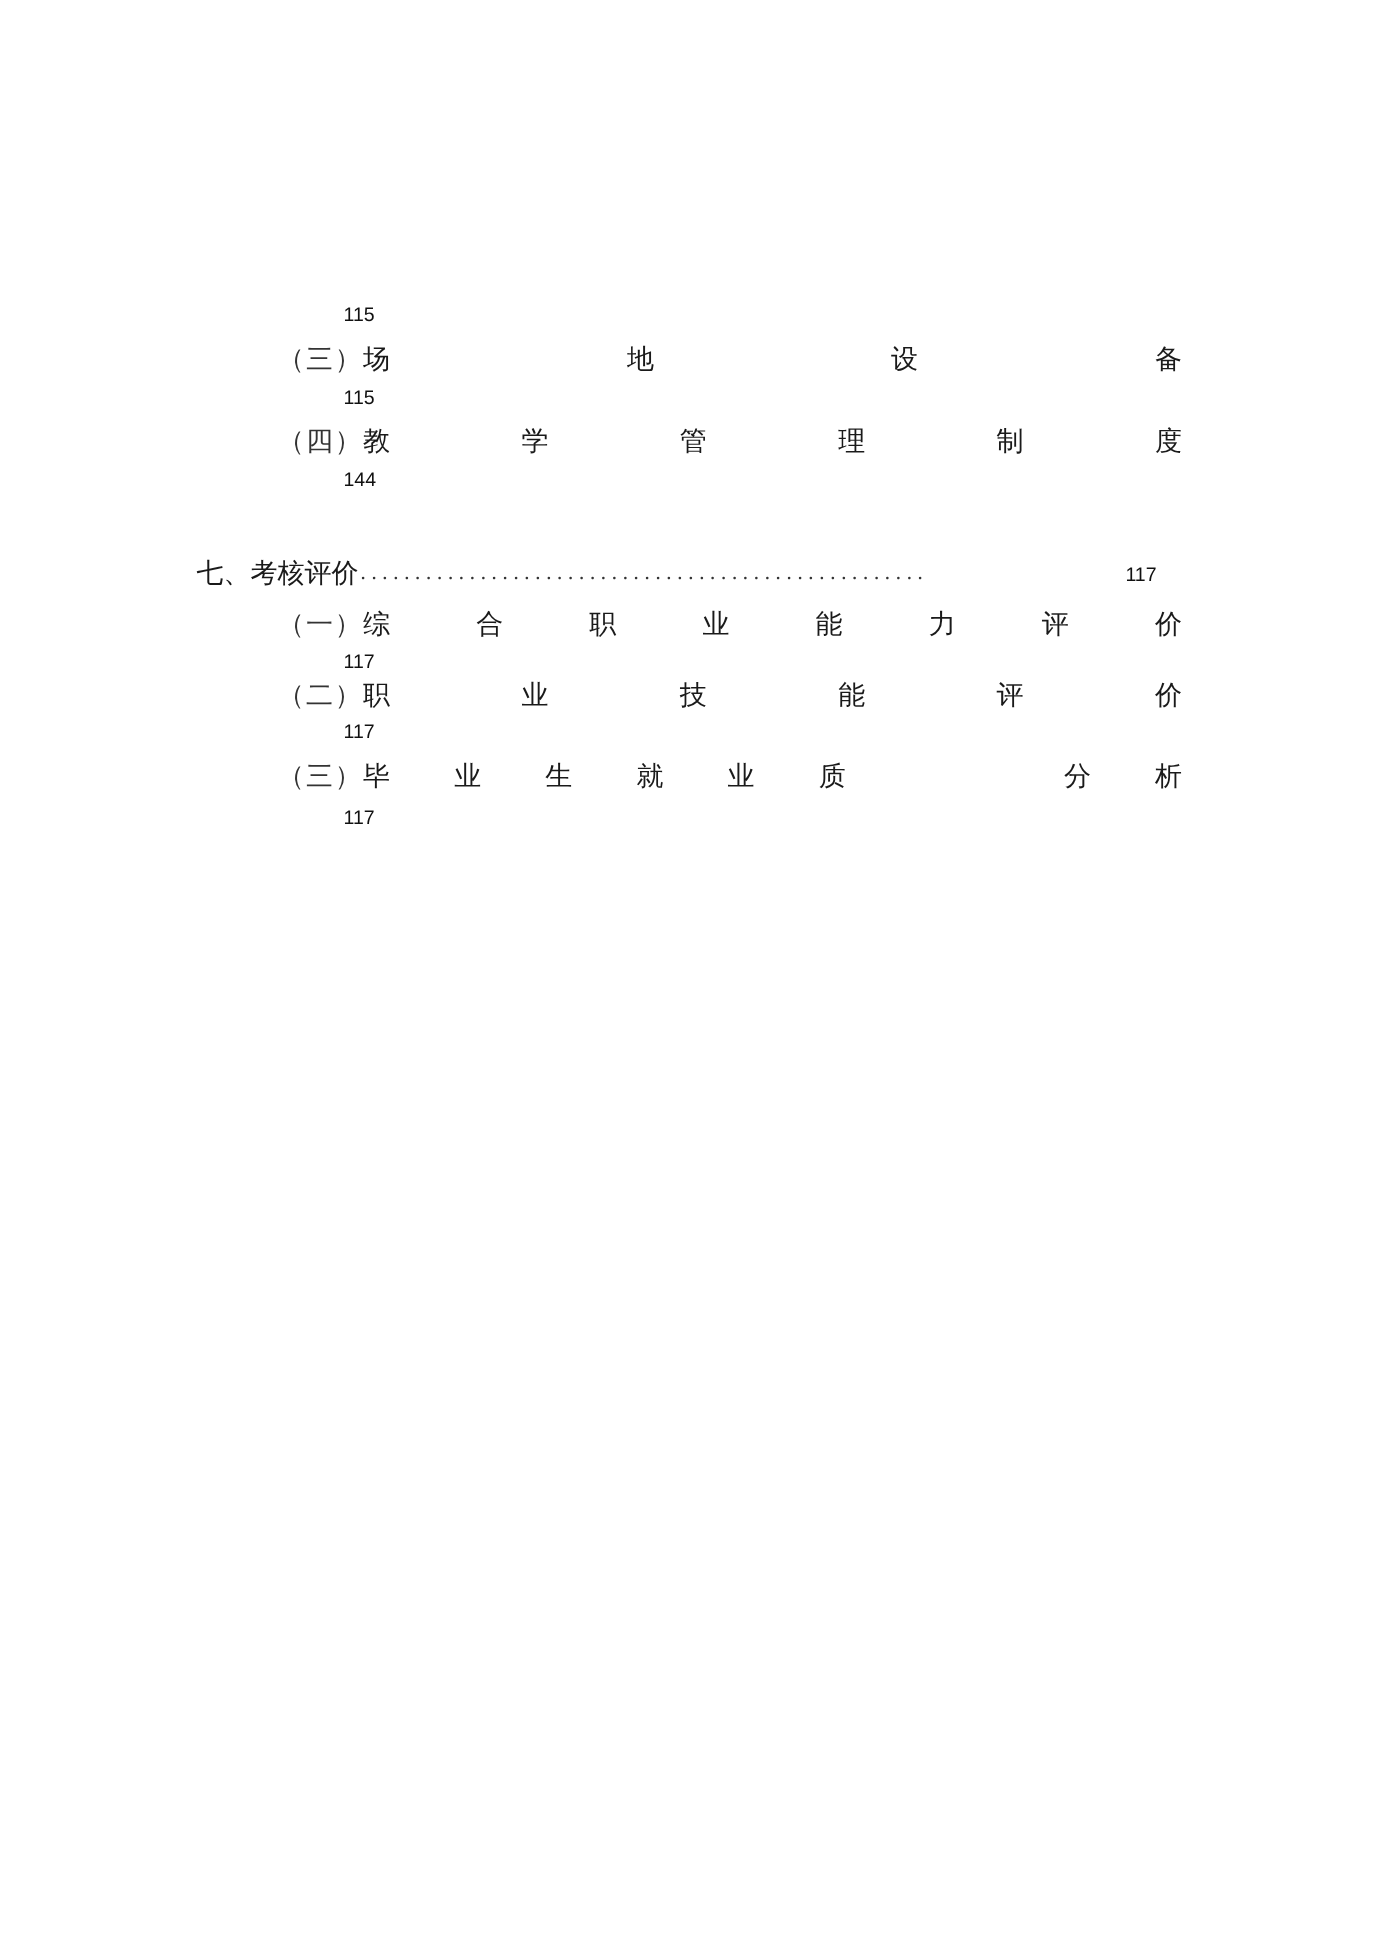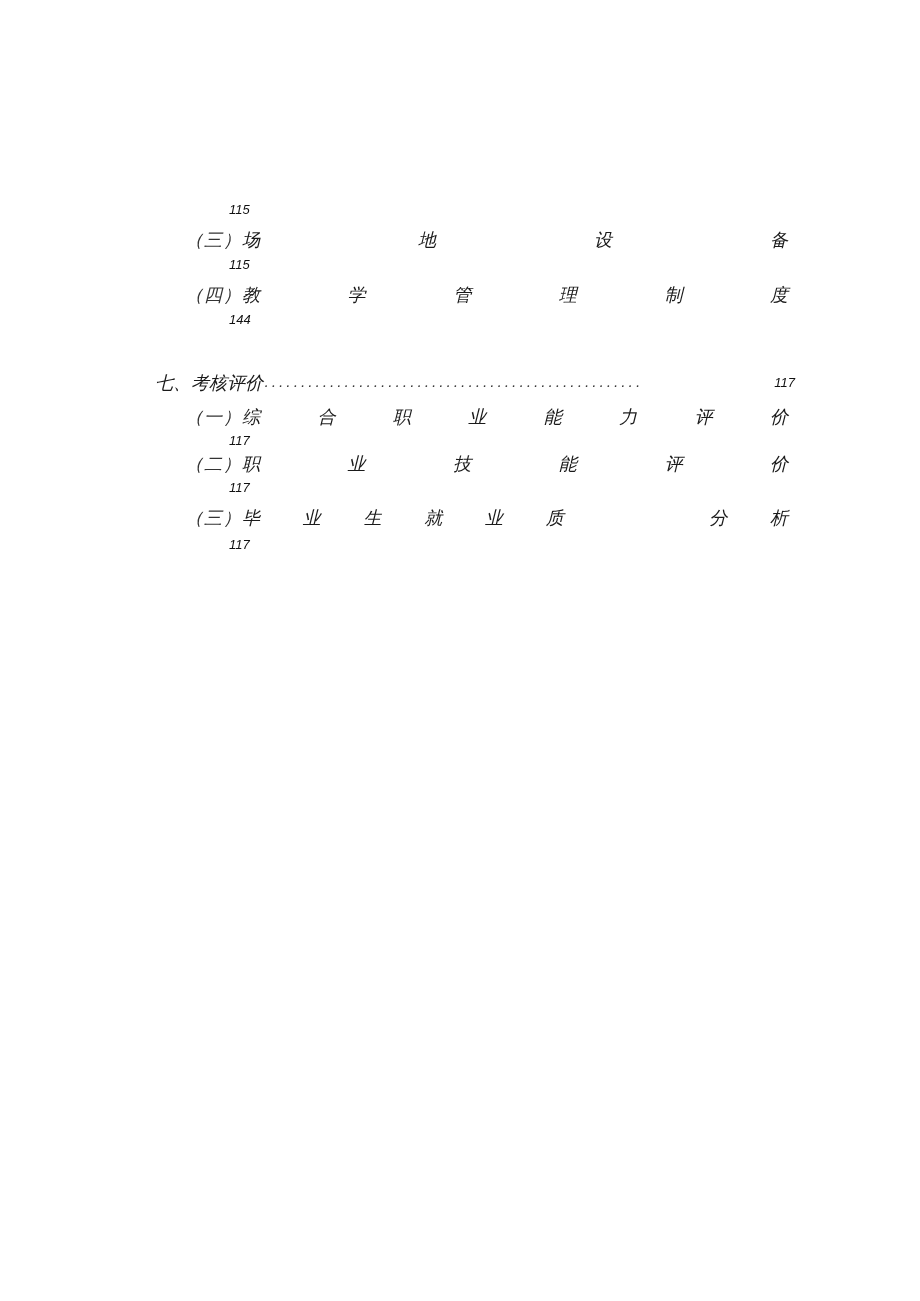--- a/index.html
+++ b/index.html
@@ -13,21 +13,20 @@
       position: relative;
       overflow: hidden;
       color: #1a1a1a;
       font-family: "DejaVu Serif", "Liberation Serif", serif;
     }
     .page {
       position: absolute;
       left: 0; top: 0;
       width: 836px; height: 1301px;
       background: #ffffff;
-      font-style: italic;
     }
     .toc-row {
       position: absolute;
       height: 24px;
       font-size: 18px;
       line-height: 24px;
       white-space: nowrap;
     }
     .sub-row {
       left: 185px;
@@ -55,21 +54,20 @@
       font-size: 13px;
       line-height: 16px;
       color: #111;
     }
     .main-row {
       left: 131px;
       top: 371px;
       width: 640px;
       display: flex;
       align-items: flex-start;
-      margin-left: 24px;
     }
     .main-row .title {
       flex: 0 0 auto;
     }
     .main-row .leader {
       flex: 1 1 auto;
       overflow: hidden;
       white-space: nowrap;
       letter-spacing: 3.15px;
       font-size: 13px;

